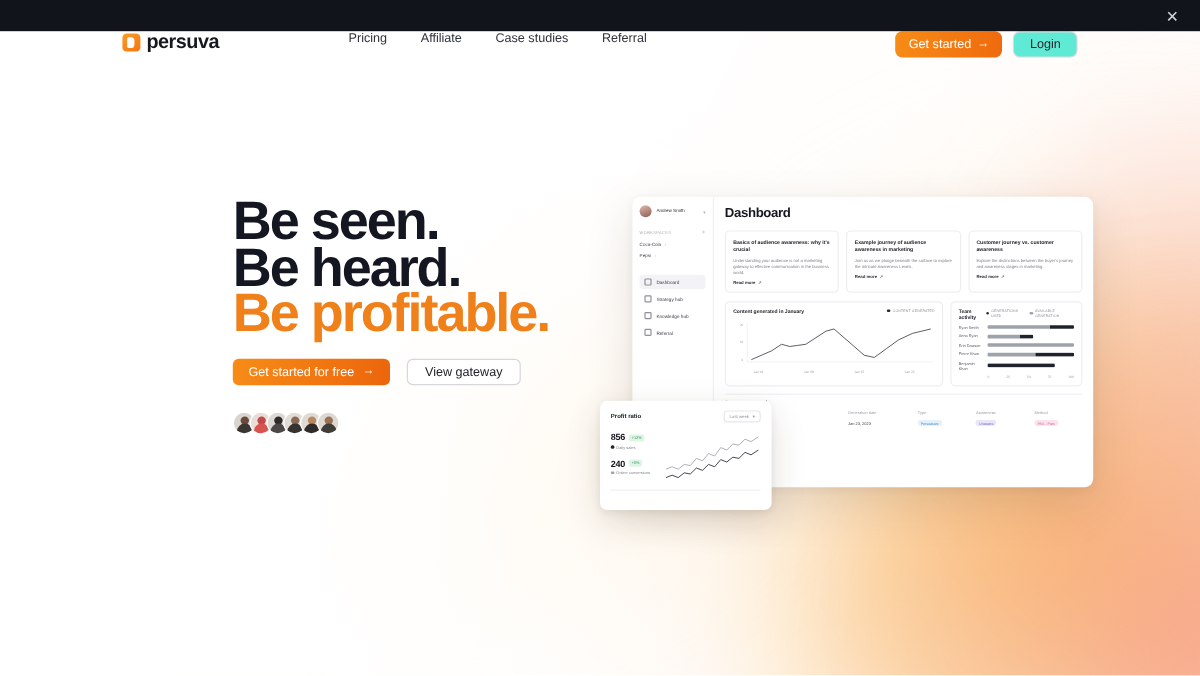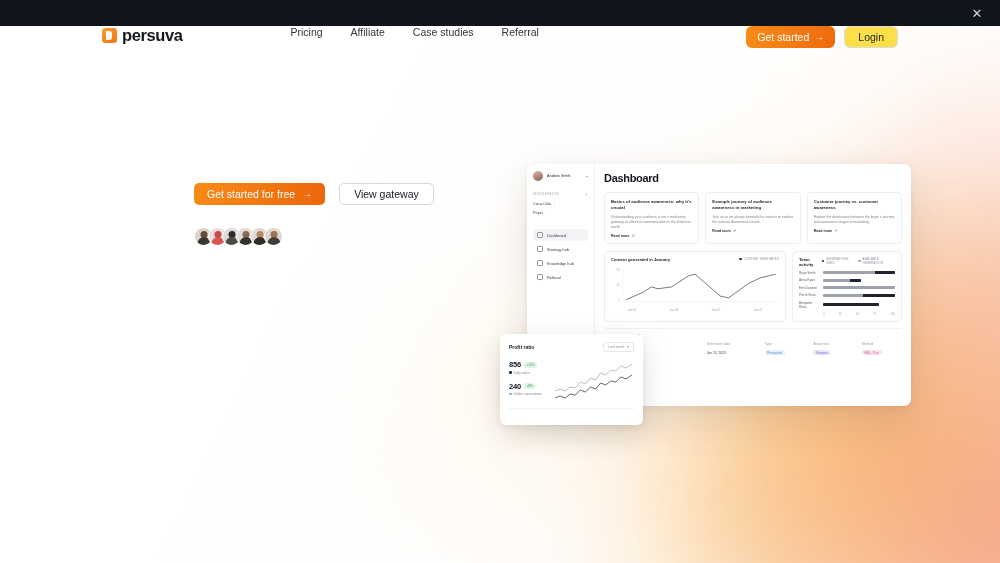--- a/index.html
+++ b/index.html
@@ -104,21 +104,21 @@
   .nav-actions { margin-left: auto; display: flex; align-items: center; gap: 9px; }
   .btn-getstarted {
     display: flex; align-items: center; gap: 5px;
     height: 22px; padding: 0 11px; border-radius: 6px;
     background: linear-gradient(95deg,#f78c17,#ef6a0d);
     color: #fff; font-size: 10.5px; cursor: pointer;
     border: none; white-space: nowrap;
   }
   .btn-login {
     height: 22px; padding: 0 13px; border-radius: 6px;
-    background: #fde047; border: 1px solid #d9dbe0;
+    background: #5eead4; border: 1px solid #d9dbe0;
     color: #24262e; font-size: 10.5px; cursor: pointer; white-space: nowrap;
   }
   .arrow-ic { font-size: 10px; line-height: 1; }
 
   
   .hero {
     position: relative; z-index: 20;
     padding-left: 194px; padding-top: 103px;
     width: 470px;
   }
@@ -326,20 +326,25 @@
     <div class="nav-actions">
       <button class="btn-getstarted">
         <span>Get started</span>
         <span class="arrow-ic">→</span>
       </button>
       <button class="btn-login">Login</button>
     </div>
   </div>
 
   <div class="hero">
+    <h1>
+      <span>Be seen.</span><br>
+      <span>Be heard.</span><br>
+      <span class="accent">Be profitable.</span>
+    </h1>
     <div class="hero-ctas">
       <button class="btn-hero-primary">
         <span>Get started for free</span>
         <span class="arrow-ic">→</span>
       </button>
       <button class="btn-hero-secondary">View gateway</button>
     </div>
     <div class="social-proof">
       <div class="avatars">
         <div class="avatar" style="background:#d9d4d0">

